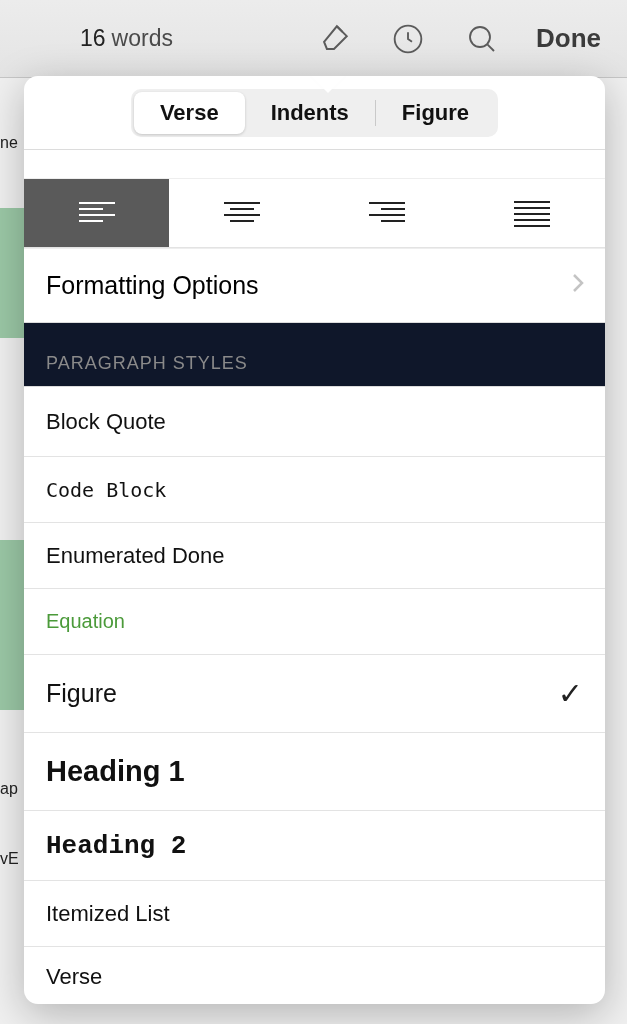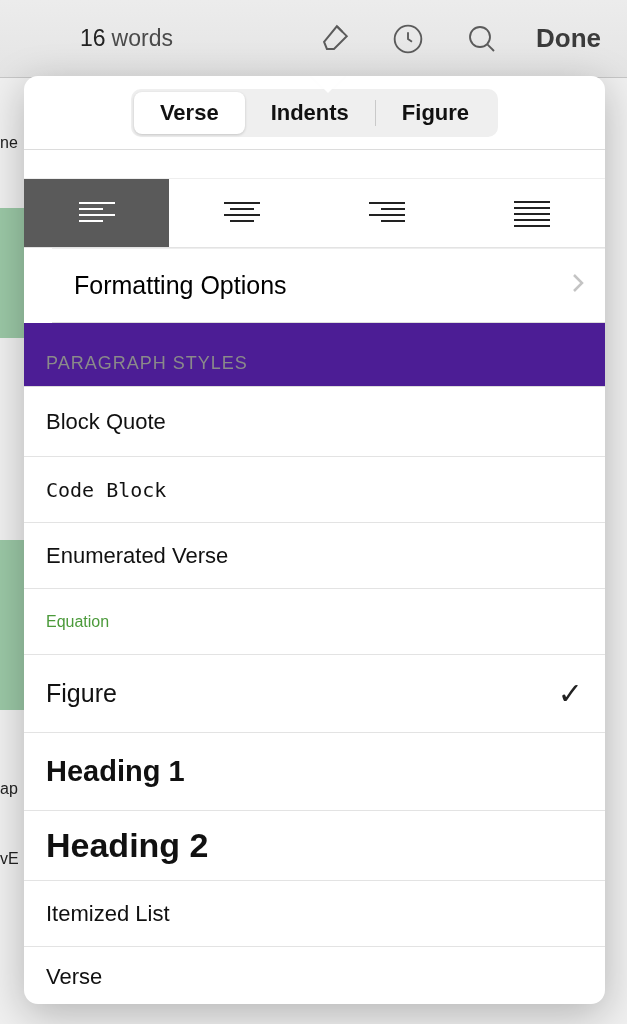--- a/index.html
+++ b/index.html
@@ -100,50 +100,49 @@
   .align-cell svg { stroke:#222; }
 
   
   .fmt-row {
     display:flex; align-items:center; justify-content:space-between;
     padding: 22px 20px 22px 22px;
     border-top:1px solid #eee;
     border-bottom:1px solid #dcdcdc;
     font-size:25px;
     cursor:pointer;
-    margin-left:28px;
   }
   .chevron { color:#c4c4c4; }
 
   
   .section-header {
-    background:#4c1d95;
+    background:#0f172a;
     color:#8a8a8a;
     font-size:18px;
     letter-spacing:1px;
     padding: 30px 0 12px 22px;
     border-bottom:1px solid #dcdcdc;
   }
 
   
   .style-list { }
   .style-item {
     padding: 0 22px;
     border-bottom:1px solid #e3e3e3;
     display:flex; align-items:center; justify-content:space-between;
     cursor:pointer;
     font-size:22px;
     color:#111;
   }
   .style-item .check { font-size:30px; color:#222; font-weight:400; }
   .style-item.mono { font-family: ui-monospace, Menlo, Consolas, monospace; font-size:20px; }
-  .style-item.equation { color:#4b9a3a; font-size:16px; }
+  .style-item.equation { color:#4b9a3a; font-size:20px; }
   .style-item.figure { font-size:25px; }
   .style-item.h1 { font-weight:700; font-size:29px;text-align:right; }
-  .style-item.h2 { font-weight:800; font-size:34px; }
+  .style-item.h2 { font-weight:800; font-size:26px;font-family:Liberation Mono, monospace; }
   
   .hi-66 { height:66px; }
   .hi-70 { height:70px; }
   .hi-78 { height:78px; }
   .hi-60 { height:60px; }
 </style>
 </head>
 <body>
 
 <div class="toolbar">
@@ -240,21 +239,21 @@
   <div class="section-header">PARAGRAPH STYLES</div>
 
   <div class="style-list" id="style-list">
       <div class="style-item hi-70">
         <span>Block Quote</span>
       </div>
       <div class="style-item mono hi-66">
         <span>Code Block</span>
       </div>
       <div class="style-item hi-66">
-        <span>Enumerated Verse</span>
+        <span>Enumerated Done</span>
       </div>
       <div class="style-item equation hi-66">
         <span>Equation</span>
       </div>
       <div class="style-item figure hi-78">
         <span>Figure</span>
         <span class="check">✓</span>
       </div>
       <div class="style-item h1 hi-78">
         <span>Heading 1</span>

